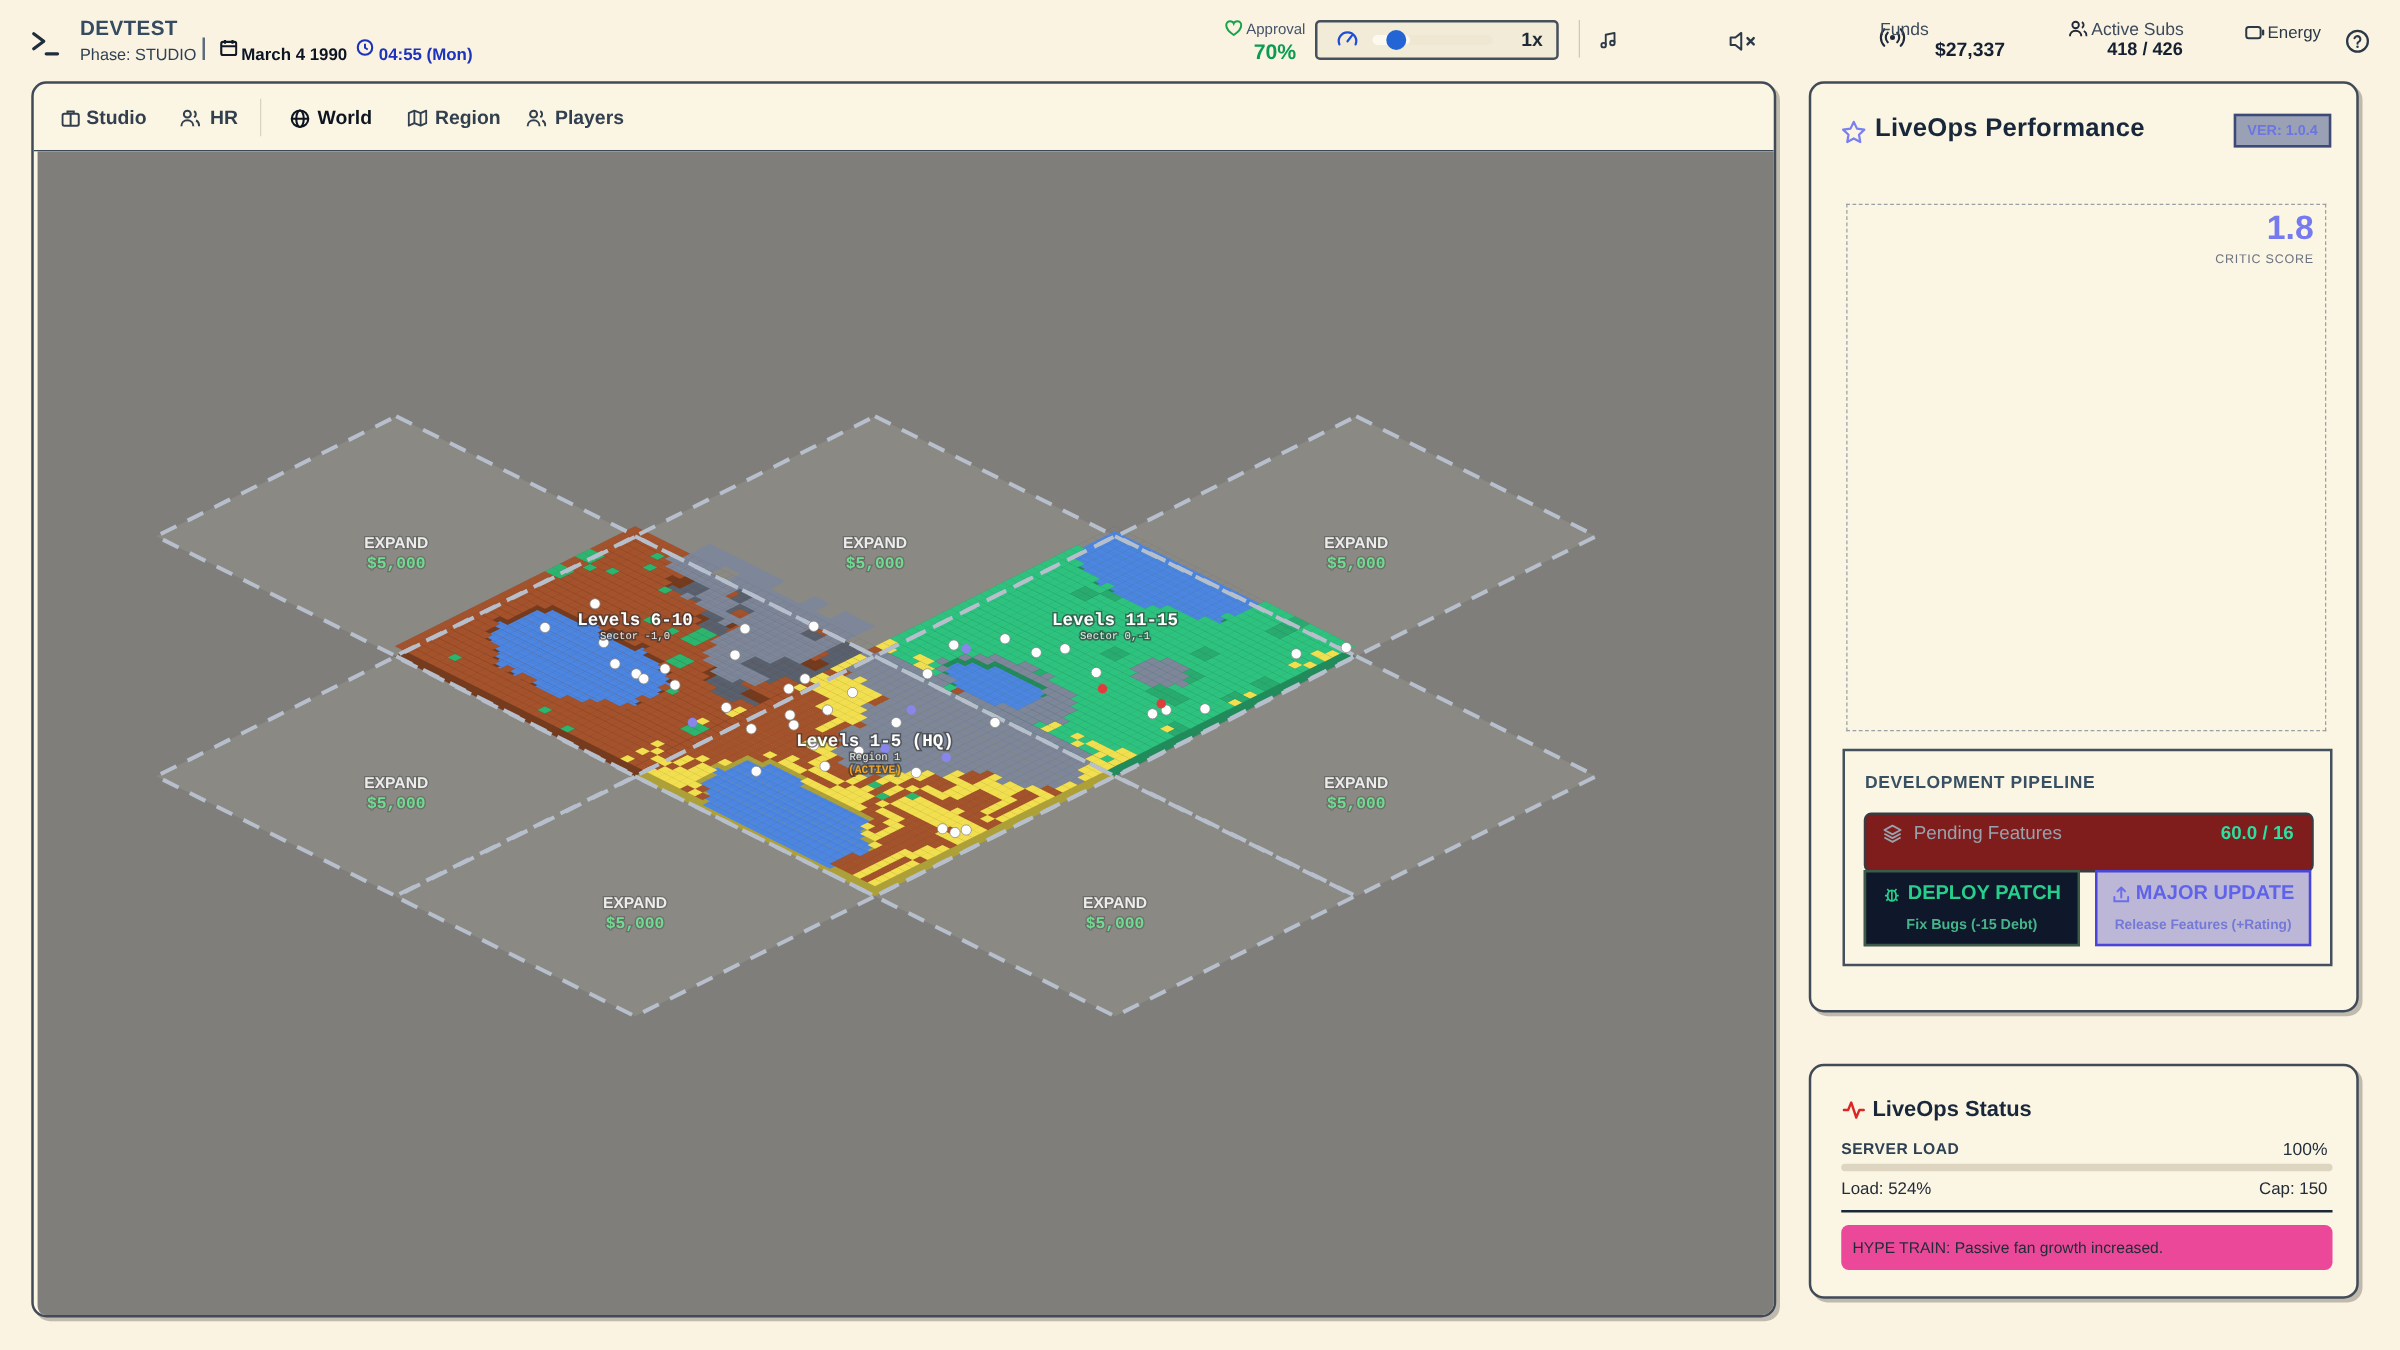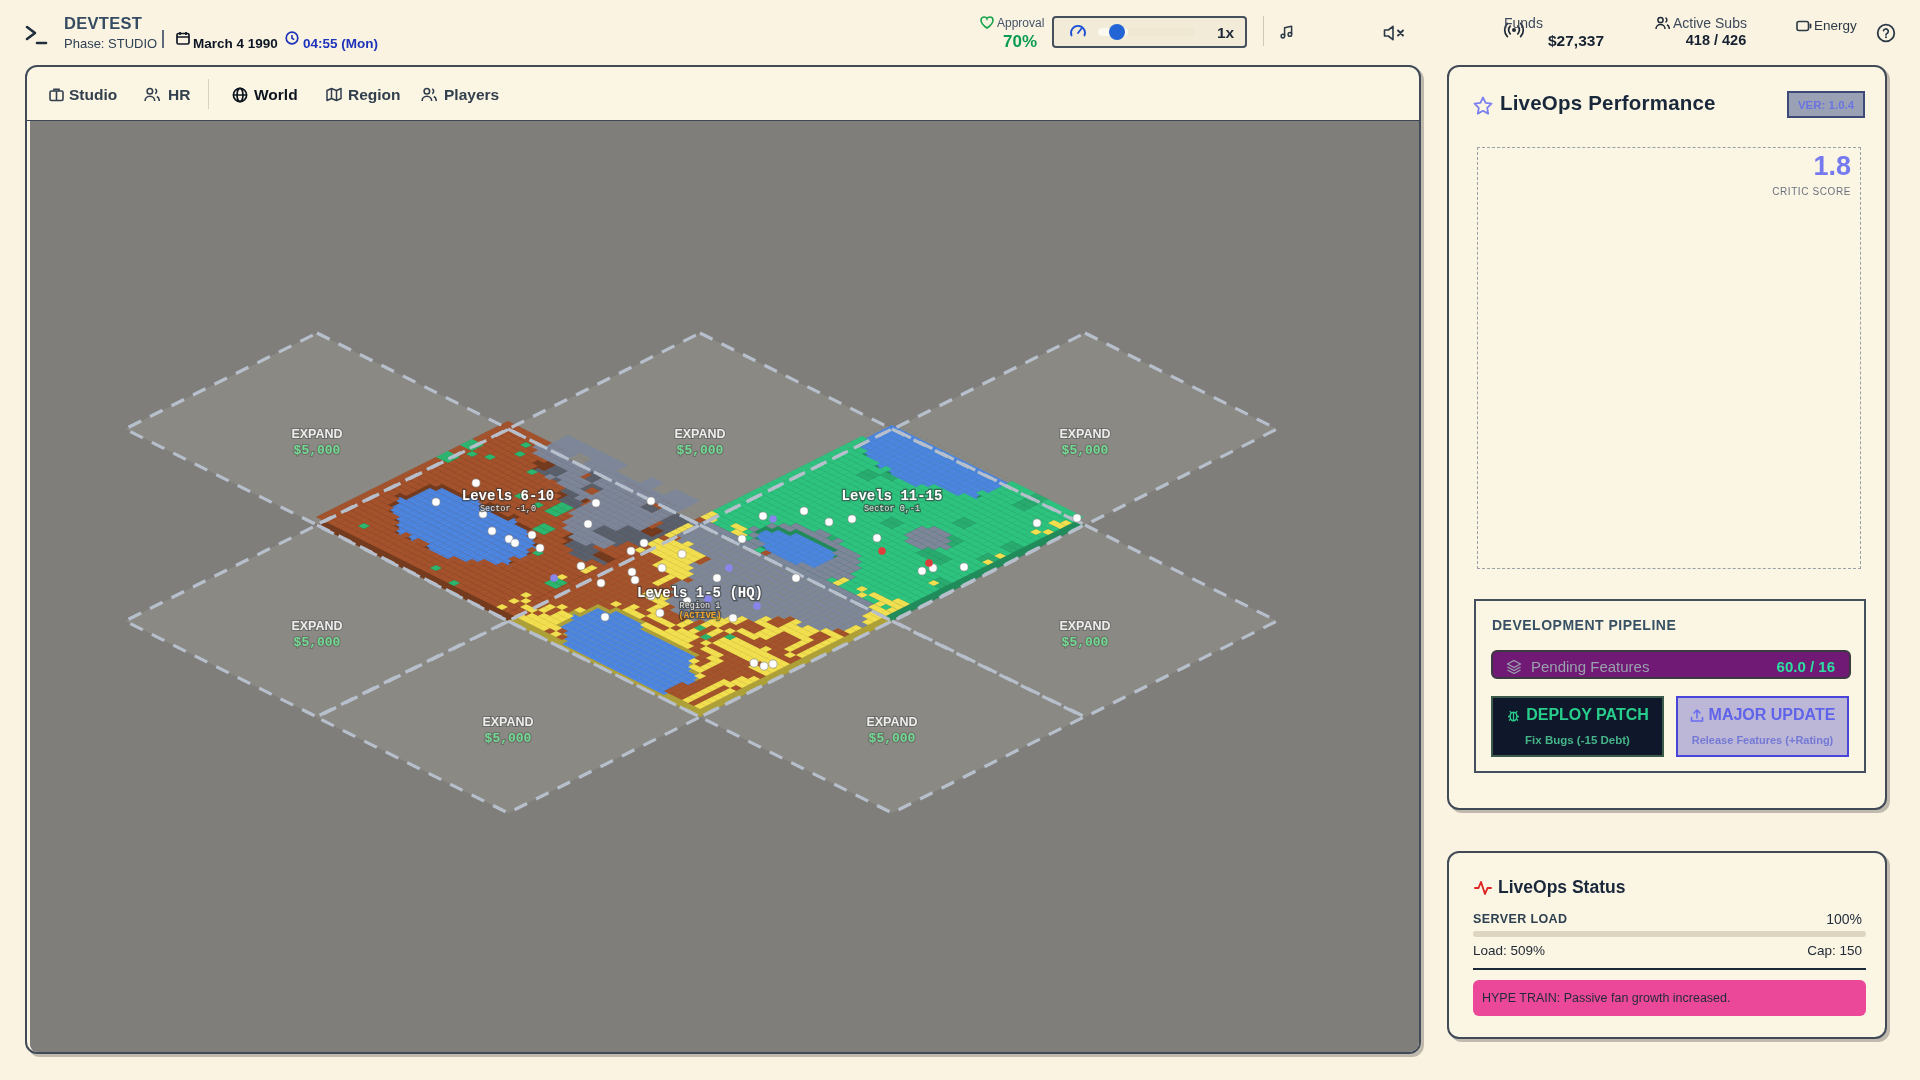--- a/index.html
+++ b/index.html
@@ -870,27 +870,27 @@
 </svg>  
     </div>
 </div>
 
 <div class="panel" style="left:1447px;top:65px;width:440px;height:745px">
   <svg class="abs" style="left:24px;top:29px" width="20" height="20" viewBox="0 0 20 20">
     <path d="M10 1.5l2.6 5.4 5.9.8-4.3 4.1 1 5.8L10 14.8l-5.2 2.8 1-5.8L1.5 7.7l5.9-.8Z" fill="none" stroke="#7b80f0" stroke-width="1.8" stroke-linejoin="round"></path>
   </svg>
   <div class="abs" style="left:51px;top:24px;font-size:20.5px;font-weight:bold;color:#19273b;letter-spacing:.2px">LiveOps Performance</div>
   <div class="abs" style="left:338px;top:24px;width:78px;height:27px;background:#9ba1b5;border:2.5px solid #3d4a77;display:flex;align-items:center;justify-content:center;font-size:11.5px;font-weight:bold;color:#6b74e0">VER: 1.0.4</div>
-  <div class="abs" style="left:28px;top:80px;width:384px;height:422px;border:1.5px dashed #9aa0a4">
+  <div class="abs" style="left:28px;top:96px;width:384px;height:422px;border:1.5px dashed #9aa0a4">
     <div class="abs" style="right:9px;top:3px;font-size:27px;font-weight:bold;color:#767aef">1.8</div>
     <div class="abs" style="right:9px;top:38px;font-size:10px;color:#6b7280;letter-spacing:.6px">CRITIC SCORE</div>
   </div>
   <div class="abs" style="left:25px;top:532px;width:392px;height:174px;border:2px solid #44505e">
     <div class="abs" style="left:16px;top:16px;font-size:14px;font-weight:bold;color:#375064;letter-spacing:.5px">DEVELOPMENT PIPELINE</div>
-    <div class="abs" style="left:15px;top:49px;width:360px;height:29px;background:#701a75;border:2px solid #3a3a40;border-radius:6px">
+    <div class="abs" style="left:15px;top:49px;width:360px;height:48px;background:#7f1d1d;border:2px solid #3a3a40;border-radius:6px">
       <svg class="abs" style="left:13px;top:7px" width="16" height="16" viewBox="0 0 16 16">
         <path d="M8 1.5L14.5 5 8 8.5 1.5 5Z" fill="none" stroke="#9aa2ac" stroke-width="1.4" stroke-linejoin="round"></path>
         <path d="M1.5 8L8 11.5 14.5 8M1.5 11L8 14.5 14.5 11" fill="none" stroke="#9aa2ac" stroke-width="1.4" stroke-linejoin="round"></path>
       </svg>
       <div class="abs" style="left:38px;top:6px;font-size:15px;color:#99a1ad">Pending Features</div>
       <div class="abs" style="right:14px;top:6px;font-size:15px;font-weight:bold;color:#2bdfa1">60.0 / 16</div>
     </div>
     <div class="abs" style="left:15px;top:95px;width:173px;height:61px;background:#0f172a;border:2px solid #3c5a49">
       <div class="abs" style="left:0;top:8px;width:100%;display:flex;justify-content:center;align-items:center;gap:5px;font-size:16px;font-weight:bold;color:#28cf8c"><svg width="15" height="15" viewBox="0 0 15 15">
             <ellipse cx="7.5" cy="8.5" rx="3.4" ry="4.2" fill="none" stroke="#28cf8c" stroke-width="1.5"></ellipse>
@@ -909,17 +909,17 @@
 </div>
 
 <div class="panel" style="left:1447px;top:851px;width:440px;height:188px">
   <svg class="abs" style="left:25px;top:27px" width="18" height="16" viewBox="0 0 18 16">
     <path d="M1 8h3.5L7 2l4 12 2.5-6H17" fill="none" stroke="#dc2626" stroke-width="1.9" stroke-linecap="round" stroke-linejoin="round"></path>
   </svg>
   <div class="abs" style="left:49px;top:24px;font-size:17.5px;font-weight:bold;color:#19273b">LiveOps Status</div>
   <div class="abs" style="left:24px;top:59px;font-size:12.5px;font-weight:bold;color:#2e4152;letter-spacing:.4px">SERVER LOAD</div>
   <div class="abs" style="right:23px;top:58px;font-size:14px;color:#1f2d3d">100%</div>
   <div class="abs" style="left:24px;top:78px;width:393px;height:6px;border-radius:3.5px;background:#ddd5bf"></div>
-  <div class="abs" style="left:24px;top:90px;font-size:13.5px;color:#222b38">Load: 509%</div>
+  <div class="abs" style="left:24px;top:90px;font-size:13.5px;color:#222b38">Load: 524%</div>
   <div class="abs" style="right:23px;top:90px;font-size:13.5px;color:#222b38">Cap: 150</div>
   <div class="abs" style="left:24px;top:115px;width:393px;height:1.5px;background:#1b2837"></div>
   <div class="abs" style="left:24px;top:127px;width:393px;height:36px;background:#ec4899;border-radius:6px;display:flex;align-items:center;padding-left:9px;font-size:12.5px;color:#1f2c38">HYPE TRAIN: Passive fan growth increased.</div>
 </div>
 
 </body></html>

